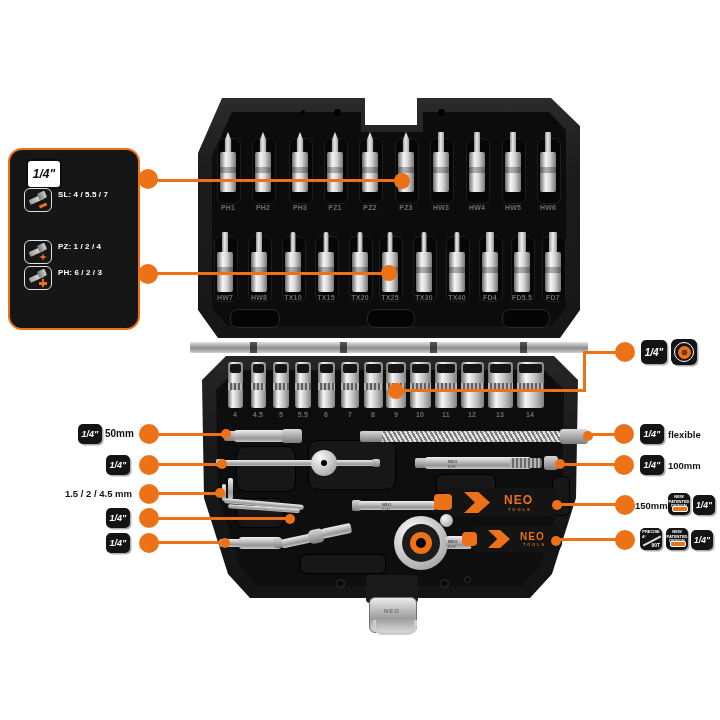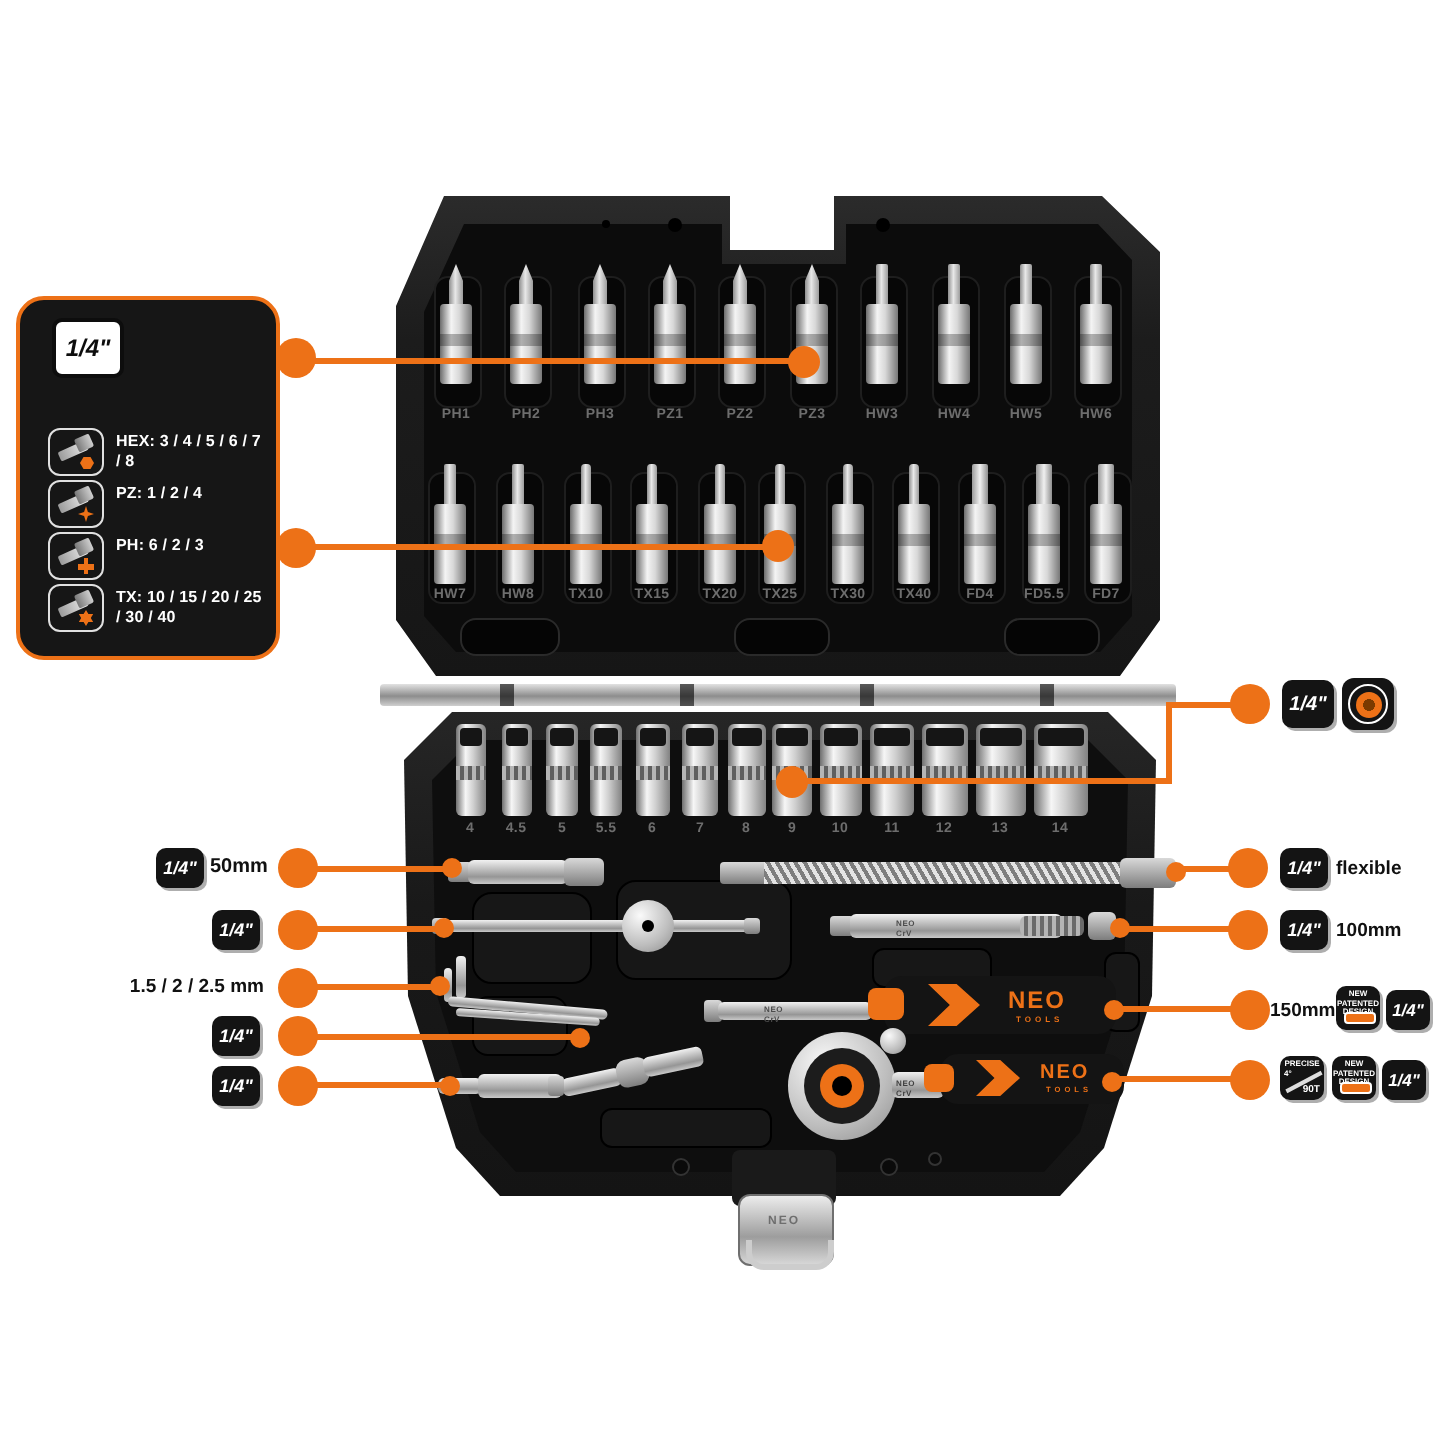--- a/index.html
+++ b/index.html
@@ -431,53 +431,45 @@
 
   <div class="abs">
     <i style="left:366px;top:575px;width:52px;height:28px;background:#1a1a1a;border-radius:4px"></i>
     <i style="left:369px;top:597px;width:46px;height:34px;border-radius:6px;background:linear-gradient(180deg,#ececec,#9d9d9d 60%,#d6d6d6);border:1px solid #6f6f6f"></i>
     <b style="left:369px;top:608px;width:46px;text-align:center;font-size:6px;font-weight:bold;color:#6e6e6e;letter-spacing:1px">NEO</b>
     <i style="left:373px;top:620px;width:38px;height:12px;border:3px solid #cdcdcd;border-top:none;border-radius:0 0 9px 9px;background:transparent"></i>
   </div>
 
   <div class="abs fpanel">
     <div class="abs wbadge">1/4"</div>
-    <div class="abs prow" style="top:64px">
+    <div class="abs prow" style="top:38px">
       <span class="abs picon">
           <i class="shaft"></i>
           <i class="hd"></i>
-          <i class="sym" style="left:15px;top:13px;width:7px;height:7px;clip-path:polygon(25% 7%,75% 7%,100% 50%,75% 93%,25% 93%,0 50%)"></i>
+          <i class="sym" style="left:14px;top:15px;width:8px;height:2.5px;transform:rotate(-24deg)"></i>
         </span>
-      <b class="ptext">HEX: 3 / 4 / 5 / 6 / 7 / 8</b>
+      <b class="ptext">SL: 4 / 5.5 / 7</b>
     </div>
     <div class="abs prow" style="top:90px">
       <span class="abs picon">
           <i class="shaft"></i>
           <i class="hd"></i>
           <i class="sym" style="left:14px;top:12px;width:8px;height:8px;clip-path:polygon(50% 0,62% 38%,100% 50%,62% 62%,50% 100%,38% 62%,0 50%,38% 38%)"></i>
         </span>
       <b class="ptext">PZ: 1 / 2 / 4</b>
     </div>
     <div class="abs prow" style="top:116px">
       <span class="abs picon">
           <i class="shaft"></i>
           <i class="hd"></i>
           <i class="sym" style="left:14px;top:15px;width:8px;height:2.5px"></i>
           <i class="sym" style="left:16.8px;top:12.2px;width:2.5px;height:8px"></i>
         </span>
       <b class="ptext">PH: 6 / 2 / 3</b>
     </div>
-    <div class="abs prow" style="top:142px;height:34px">
-      <span class="abs picon">
-          <i class="shaft"></i>
-          <i class="hd"></i>
-          <i class="sym" style="left:14px;top:12px;width:8px;height:8px;clip-path:polygon(50% 0,65% 25%,95% 25%,80% 50%,95% 75%,65% 75%,50% 100%,35% 75%,5% 75%,20% 50%,5% 25%,35% 25%)"></i>
-        </span>
-      <b class="ptext">TX: 10 / 15 / 20 / 25 / 30 / 40</b>
-    </div>
   </div>
 
   <i class="cline" style="left:148px;top:179px;width:254px"></i>
   <i class="dot" style="left:138px;top:169px;width:20px;height:20px"></i>
   <i class="dot" style="left:394px;top:173px;width:16px;height:16px"></i>
 
   <i class="cline" style="left:148px;top:272px;width:241px"></i>
   <i class="dot" style="left:138px;top:264px;width:20px;height:20px"></i>
   <i class="dot" style="left:381px;top:265px;width:16px;height:16px"></i>
 
@@ -525,21 +517,21 @@
 
   <div class="abs qbadge lg" style="left:641px;top:340px">1/4"</div>
   <div class="abs sockicon" style="left:671px;top:339px">
       <i class="ring"></i>
       <i class="core"></i>
     </div>
 
   <div class="abs qbadge" style="left:78px;top:424px">1/4"</div>
   <b class="ctext" style="left:105px;top:428px">50mm</b>
   <div class="abs qbadge" style="left:106px;top:455px">1/4"</div>
-  <b class="mmtext" style="left:40px;top:488px;width:92px;text-align:right">1.5 / 2 / 2.5 mm</b>
+  <b class="mmtext" style="left:40px;top:488px;width:92px;text-align:right">1.5 / 2 / 4.5 mm</b>
   <div class="abs qbadge" style="left:106px;top:508px">1/4"</div>
   <div class="abs qbadge" style="left:106px;top:533px">1/4"</div>
 
   <div class="abs qbadge" style="left:640px;top:424px">1/4"</div>
   <b class="mmtext" style="left:668px;top:429px">flexible</b>
   <div class="abs qbadge" style="left:640px;top:455px">1/4"</div>
   <b class="mmtext" style="left:668px;top:460px">100mm</b>
 
   <b class="mmtext" style="left:635px;top:500px">150mm</b>
   <div class="abs mini" style="left:668px;top:493px">

